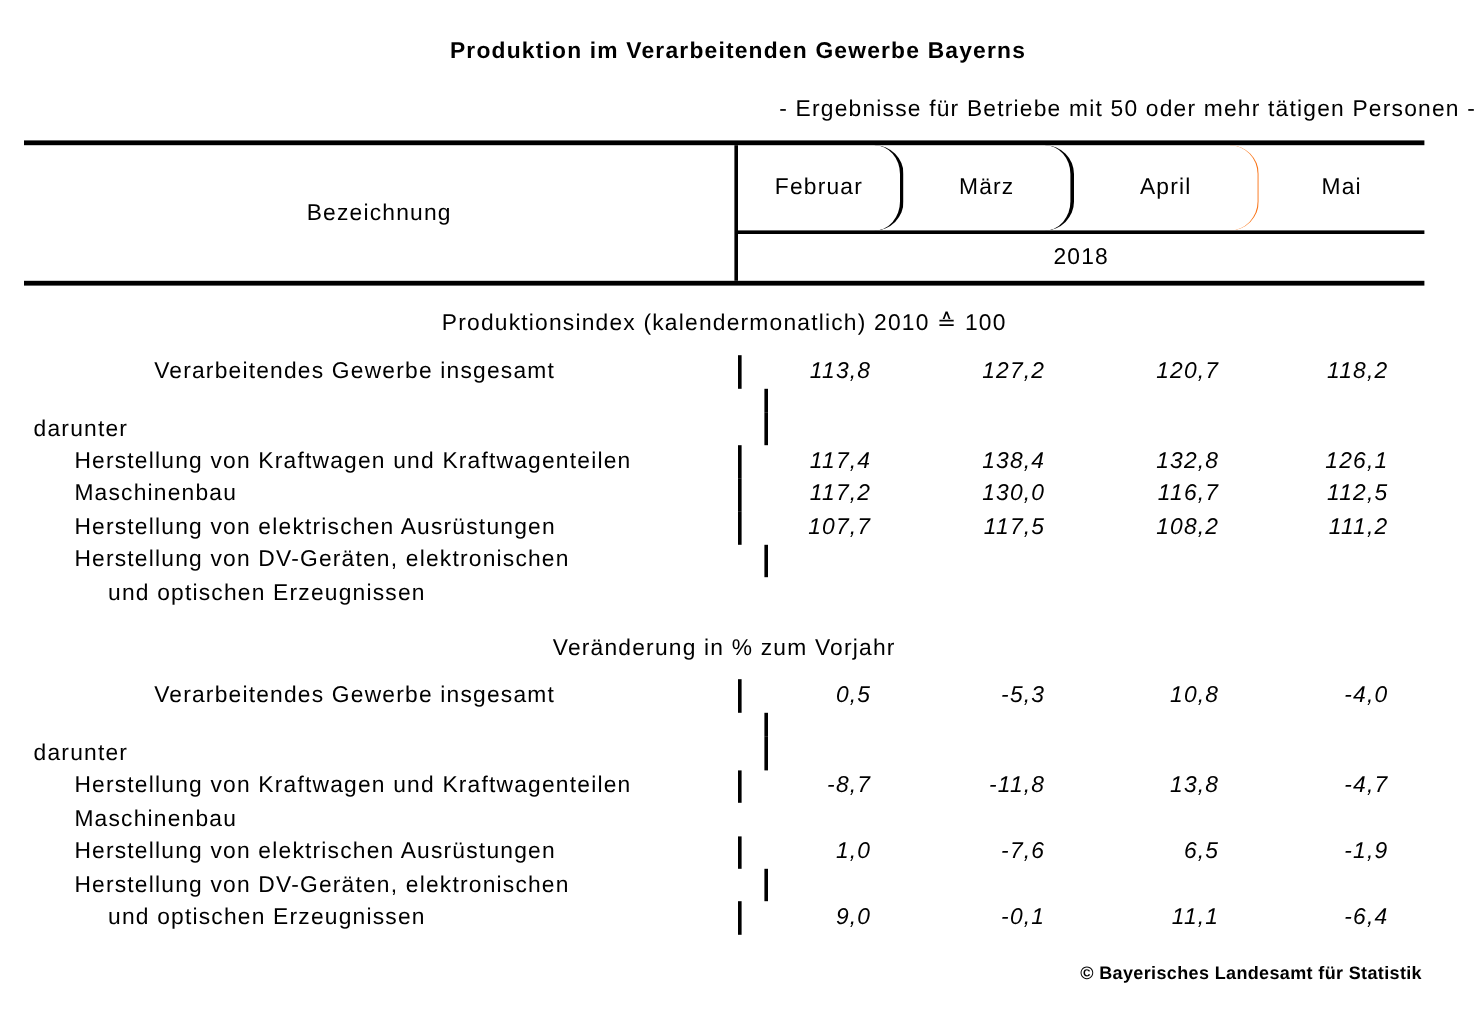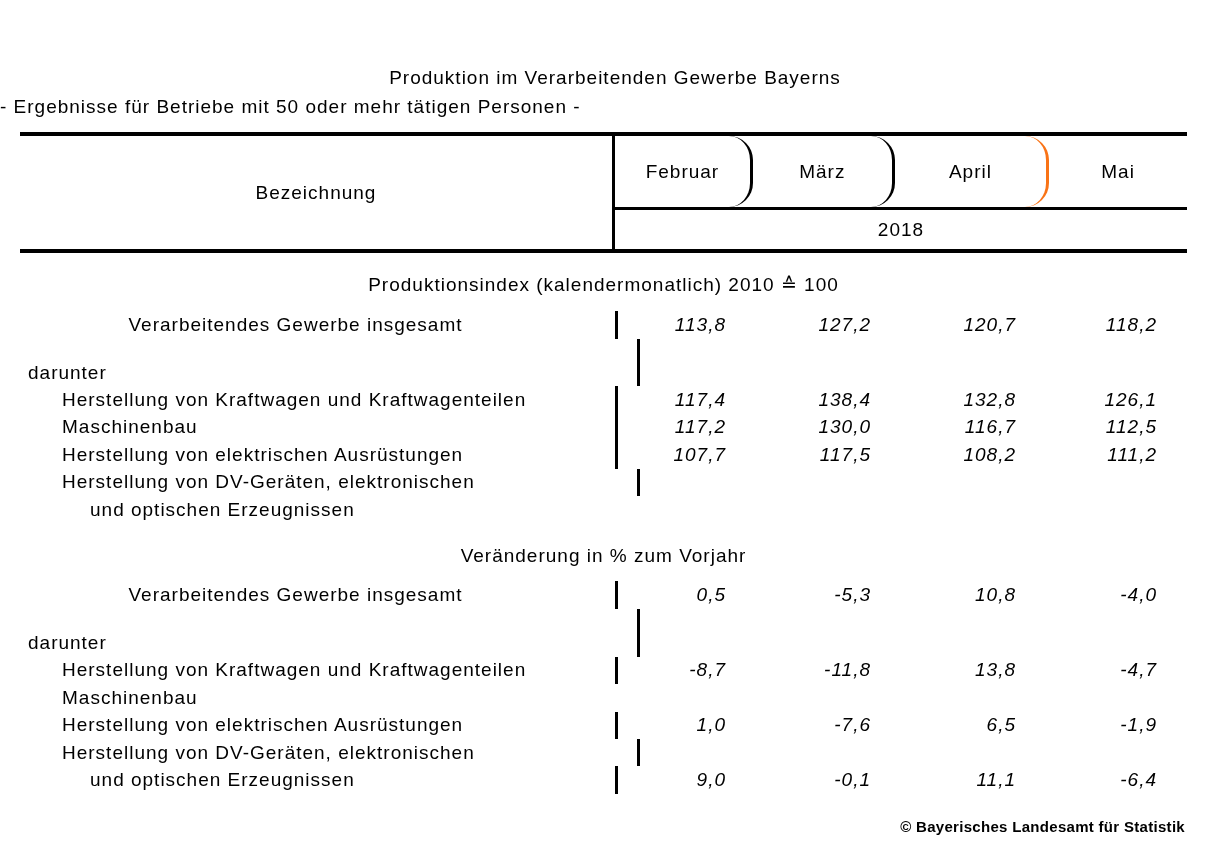--- a/index.html
+++ b/index.html
@@ -12,27 +12,26 @@
     height: 843px;
     color: #000000;
     font-family: "Liberation Sans", "DejaVu Sans", sans-serif;
     font-size: 19px;
     letter-spacing: 1px;
     overflow: hidden;
   }
   .page-title {
     text-align: center;
     padding-top: 31px;
-    font-weight: normal;
+    font-weight: bold;
     line-height: 23px;
-    margin-top: 35px;
   }
   .page-subtitle {
-    text-align: left;
-    margin-top: 6px;
+    text-align: right;
+    margin-top: 26px;
     line-height: 23px;
   }
   .table {
     margin: 14px 43px 0 20px;
     width: 1167px;
   }
   
   .thead {
     display: flex;
     border-top: 4px solid #000;
@@ -58,21 +57,21 @@
   }
   .month-cell {
     box-sizing: border-box;
     display: flex;
     align-items: center;
     justify-content: center;
     border-radius: 24px;
   }
   .mc1 { width: 141px; border-right: 3px solid #000; }
   .mc2 { width: 145px; border-right: 3px solid #000; }
-  .mc3 { width: 158px; border-right: 3px solid #f97316; }
+  .mc3 { width: 158px; border-right: 1px solid #f97316; }
   .mc4 { width: 141px; }
   .year-row {
     height: 39px;
     display: flex;
     align-items: center;
     justify-content: center;
   }
   
   .section-title {
     text-align: center;

